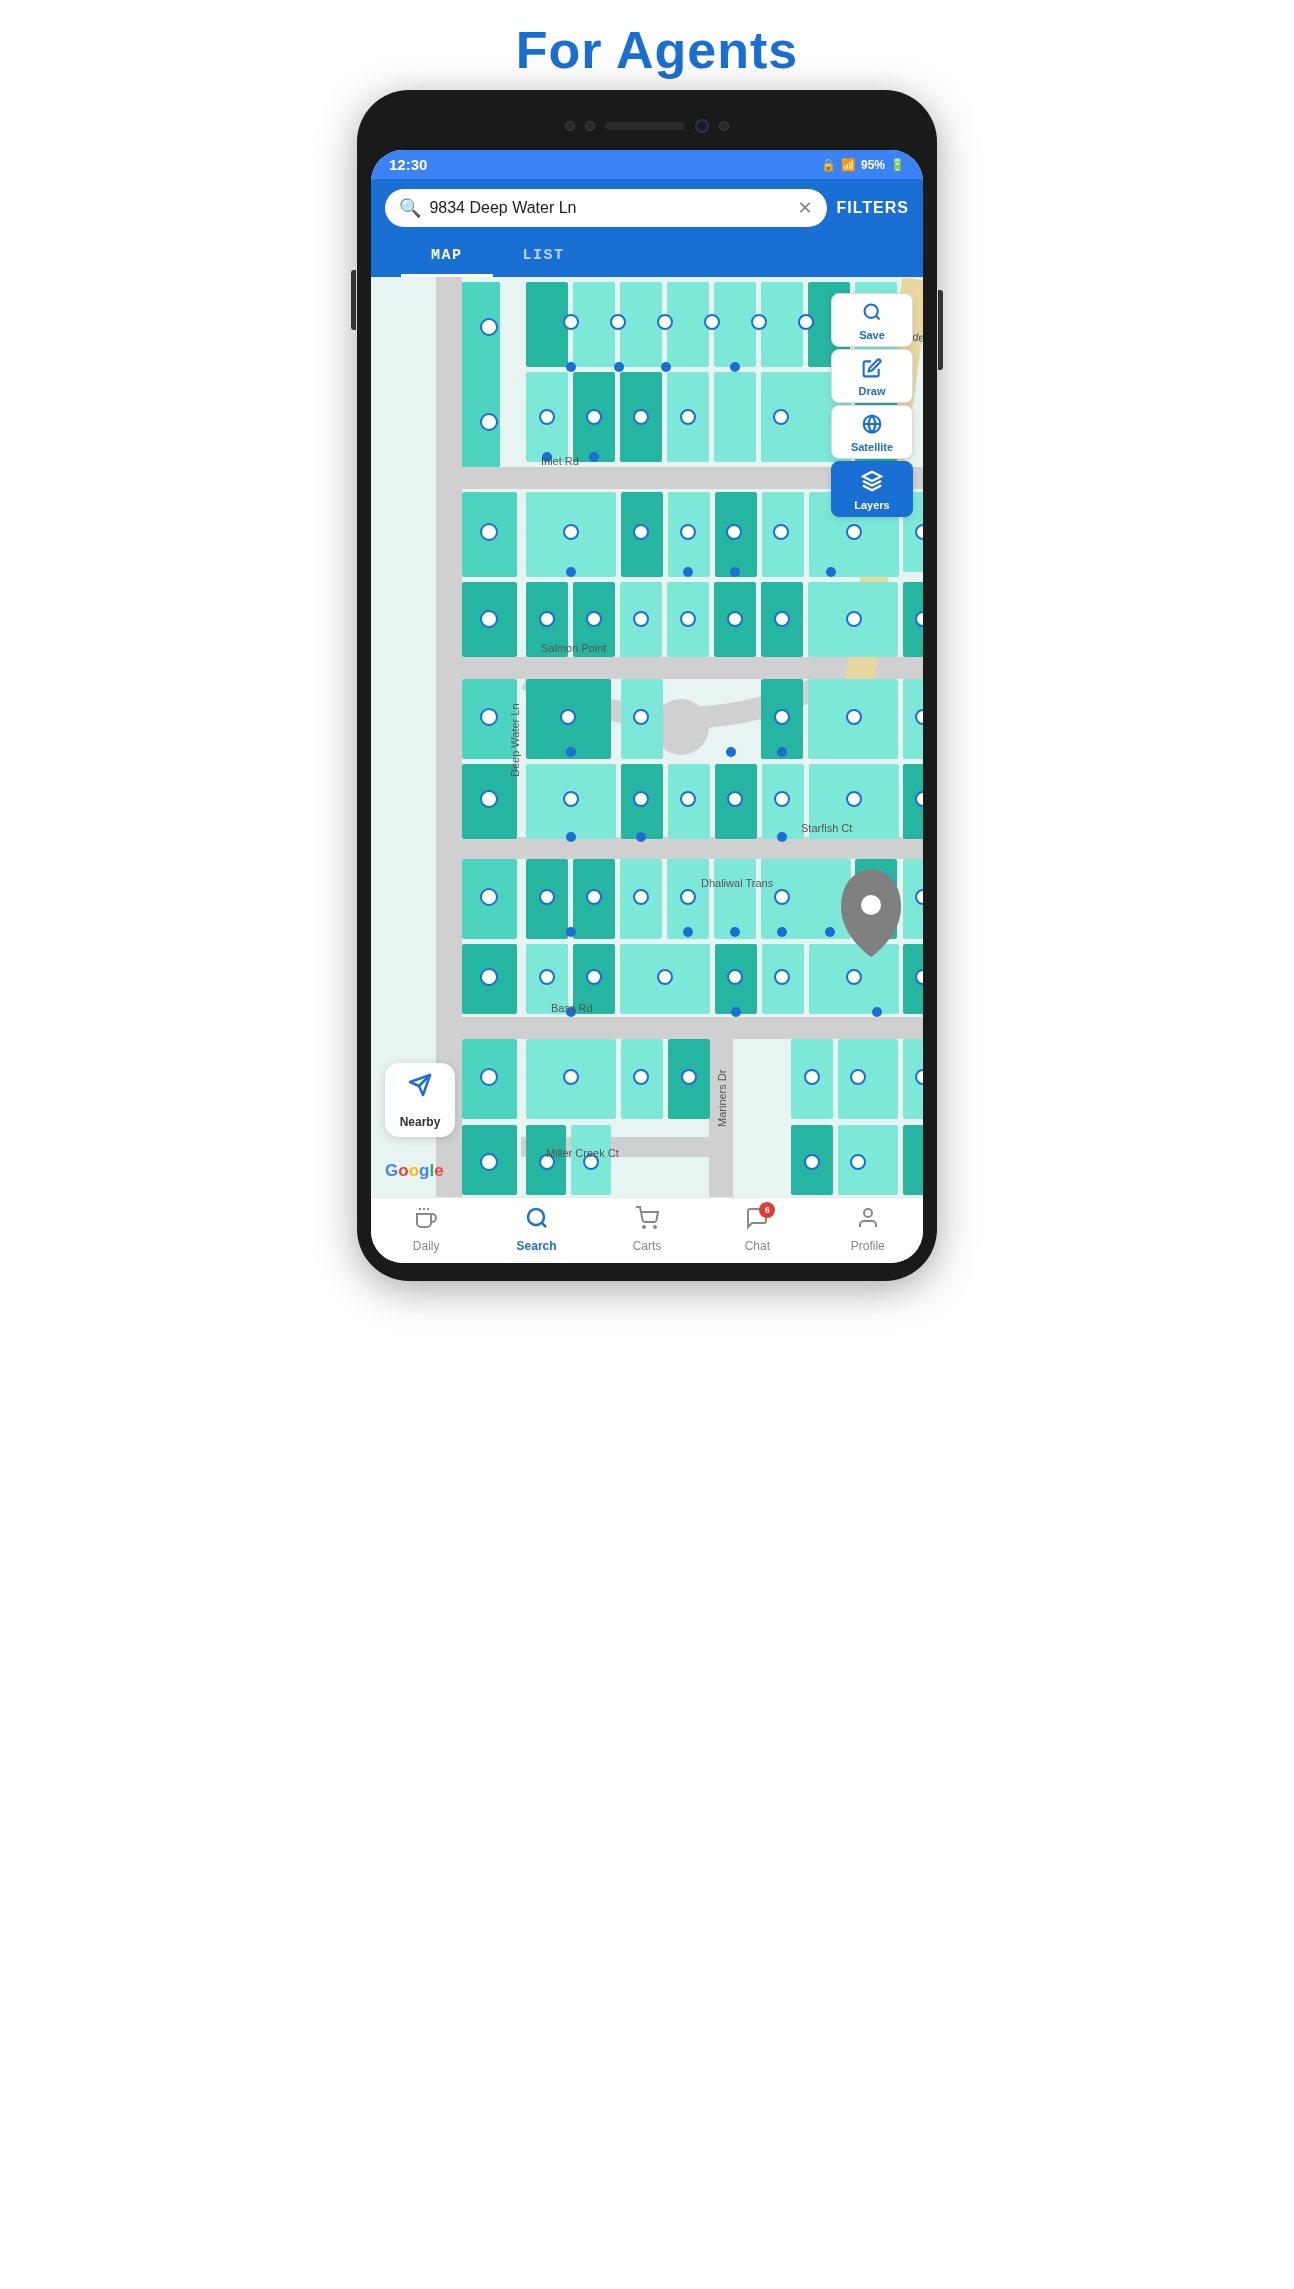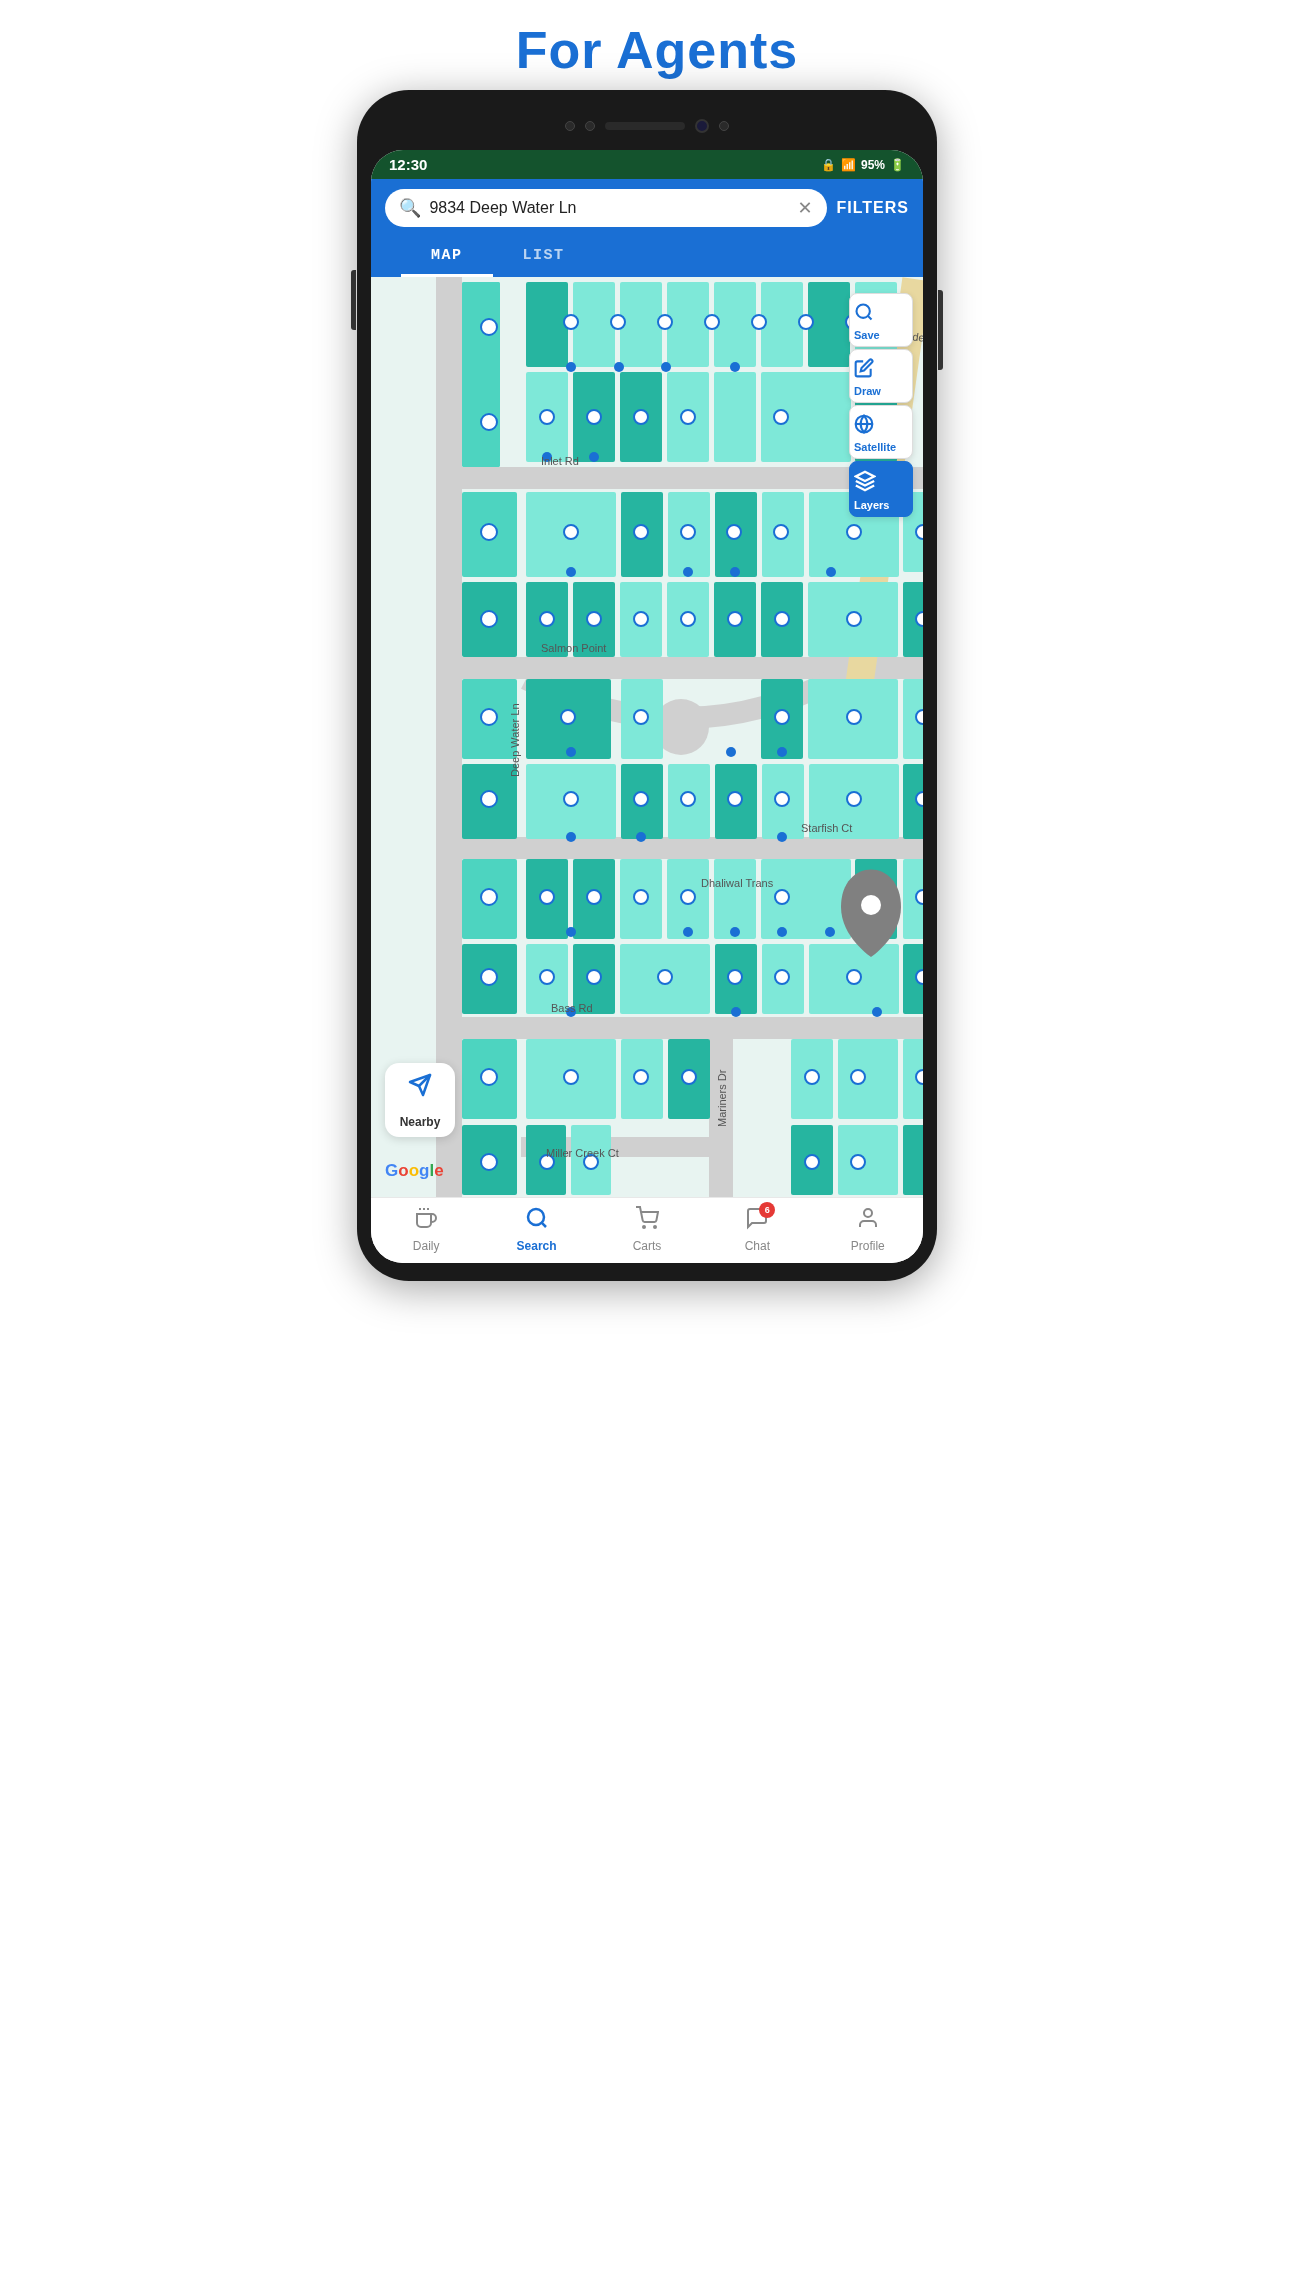--- a/index.html
+++ b/index.html
@@ -91,21 +91,21 @@
     }
     .phone-screen {
       background: #fff;
       border-radius: 32px;
       overflow: hidden;
       position: relative;
       width: 100%;
     }
     
     .status-bar {
-      background: #14532d;
+      background: #3b82f6;
       display: flex;
       justify-content: space-between;
       align-items: center;
       padding: 6px 18px;
       color: #fff;
       font-size: 13px;
       font-weight: 600;
     }
     .status-time { font-size: 15px; font-weight: bold; }
     .status-icons { display: flex; align-items: center; gap: 5px; font-size: 12px; }
@@ -186,25 +186,25 @@
       right: 10px;
       top: 16px;
       display: flex;
       flex-direction: column;
       gap: 2px;
     }
     .map-tool-btn {
       background: #fff;
       border: 1.5px solid #ddd;
       border-radius: 8px;
-      width: 64px;
+      width: 82px;
       padding: 8px 4px 5px 4px;
       display: flex;
       flex-direction: column;
-      align-items: flex-start;
+      align-items: center;
       gap: 2px;
       cursor: pointer;
       box-shadow: 0 2px 6px rgba(0,0,0,0.12);
       margin-left: 24px;
     }
     .map-tool-btn.active {
       background: #1a6fd4;
       border-color: #1a6fd4;
     }
     .map-tool-btn .tool-icon { font-size: 20px; color: #1a6fd4; }

